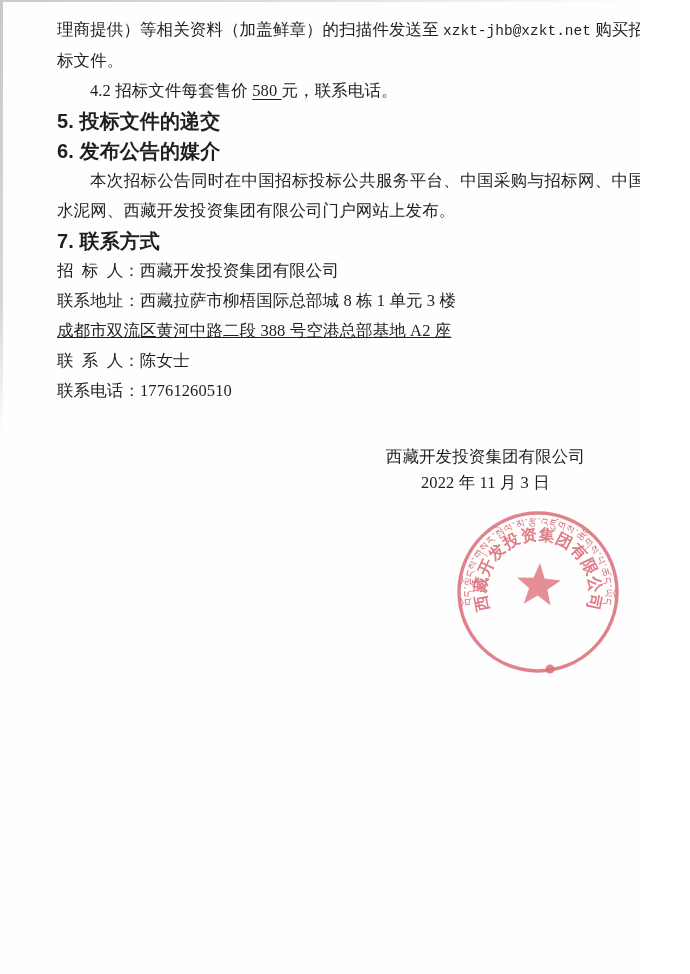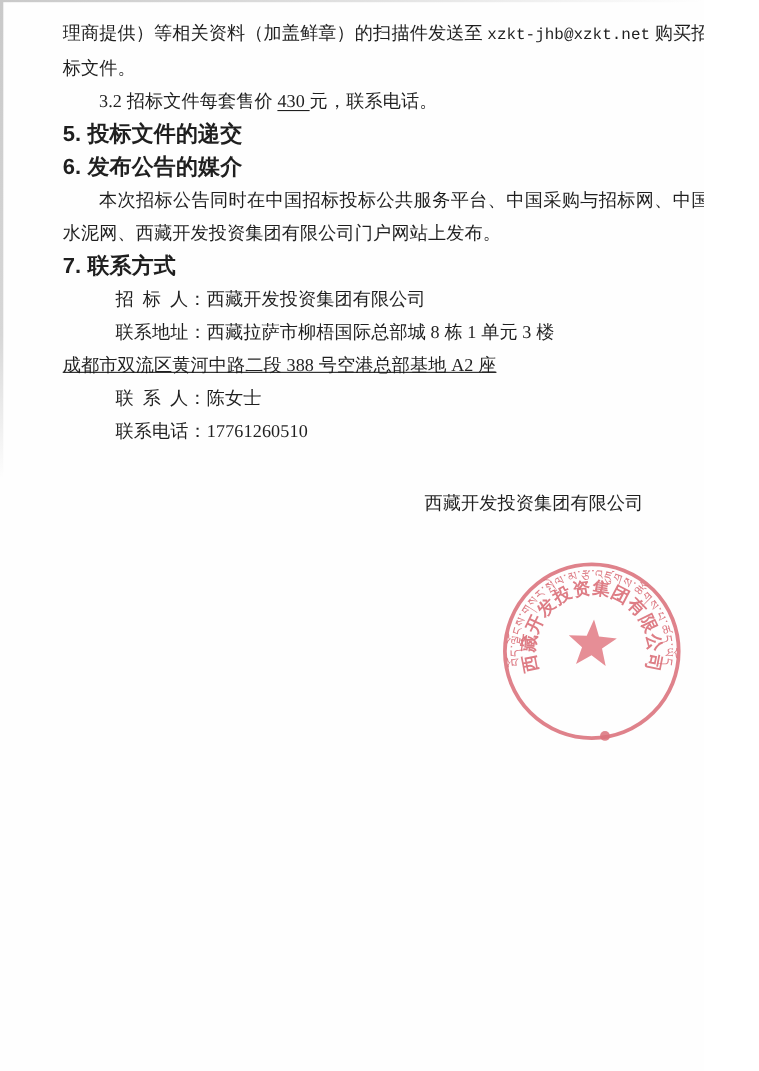--- a/index.html
+++ b/index.html
@@ -43,21 +43,21 @@
   .email {
     font-family: "Liberation Mono", "DejaVu Sans Mono", monospace;
     font-size: 14.5px;
     letter-spacing: 0;
   }
   .u-price {
     text-decoration: underline;
     text-underline-offset: 3px;
   }
   .contact-row { margin-left: 36px; }
-  .contact-label { display: inline-block; word-spacing: 4px; margin-left: 48px; }
+  .contact-label { display: inline-block; word-spacing: 4px; }
   .contact-cont { margin-left: 118px; text-decoration: underline; }
   .signature {
     margin: 38px 60px 0 auto;
     width: max-content;
     text-align: center;
     line-height: 26px;
     position: relative;
     z-index: 2;
   }
   .stamp {
@@ -73,41 +73,42 @@
 <body>
 
 <div class="page">
   <div class="edge-top"></div>
   <div class="edge-left"></div>
 
   <div class="content">
 
     <p><span>理商提供）等相关资料（加盖鲜章）的扫描件发送至 </span><span class="email">xzkt-jhb@xzkt.net</span><span> 购买招标文件。</span></p>
 
-    <p class="indent"><span>3.2 招标文件每套售价 </span><span class="u-price">430 </span><span>元，联系电话。</span></p>
+    <p class="indent"><span>4.2 招标文件每套售价 </span><span class="u-price">580 </span><span>元，联系电话。</span></p>
 
     <p class="heading">5. 投标文件的递交</p>
 
     <p class="heading">6. 发布公告的媒介</p>
     <p class="indent">本次招标公告同时在中国招标投标公共服务平台、中国采购与招标网、中国水泥网、西藏开发投资集团有限公司门户网站上发布。</p>
 
     <p class="heading">7. 联系方式</p>
 
     <p class="contact-row"><span class="contact-label">招 标 人：</span><span>西藏开发投资集团有限公司</span></p>
 
     <p class="contact-row"><span class="contact-label">联系地址：</span><span>西藏拉萨市柳梧国际总部城 8 栋 1 单元 3 楼</span></p>
 
     <p class="contact-cont"><span>成都市双流区黄河中路二段 388 号空港总部基地 A2 座</span></p>
 
     <p class="contact-row"><span class="contact-label">联 系 人：</span><span>陈女士</span></p>
 
     <p class="contact-row"><span class="contact-label">联系电话：</span><span>17761260510</span></p>
 
     <div class="signature">
       <p>西藏开发投资集团有限公司</p>
+      <p>2022 年 11 月 3 日</p>
     </div>
   </div>
 
   <svg class="stamp" viewBox="-100 -100 200 200" xmlns="http://www.w3.org/2000/svg">
     <defs>
       <path id="arc-tibetan" d="M -61.6 23.7 A 66 66 0 1 1 61.6 23.7" fill="none"></path>
       <path id="arc-company" d="M -48.5 18.6 A 52 52 0 1 1 48.5 18.6" fill="none"></path>
     </defs>
     <circle cx="0" cy="0" r="79" fill="none" stroke="#d4525e" stroke-width="3.4" opacity="0.88"></circle>
     <text font-size="11.5" fill="#d4525e" letter-spacing="0.8" opacity="0.9" font-family="DejaVu Sans, sans-serif">

